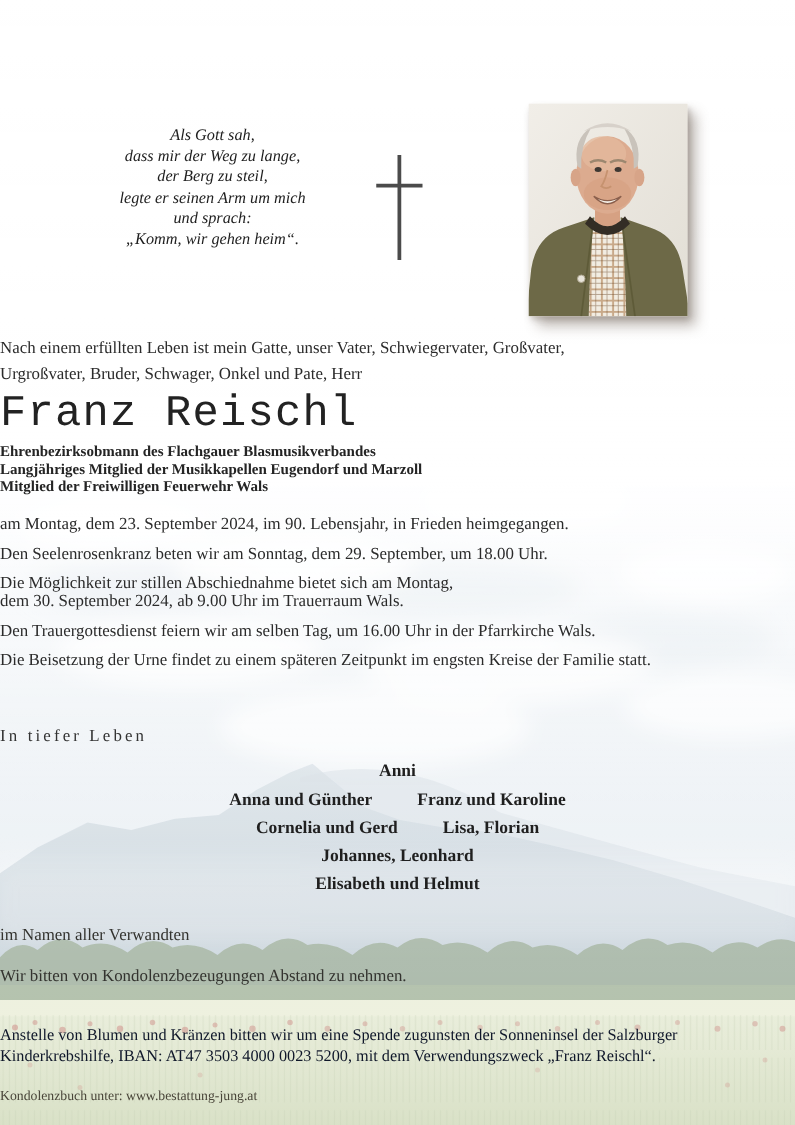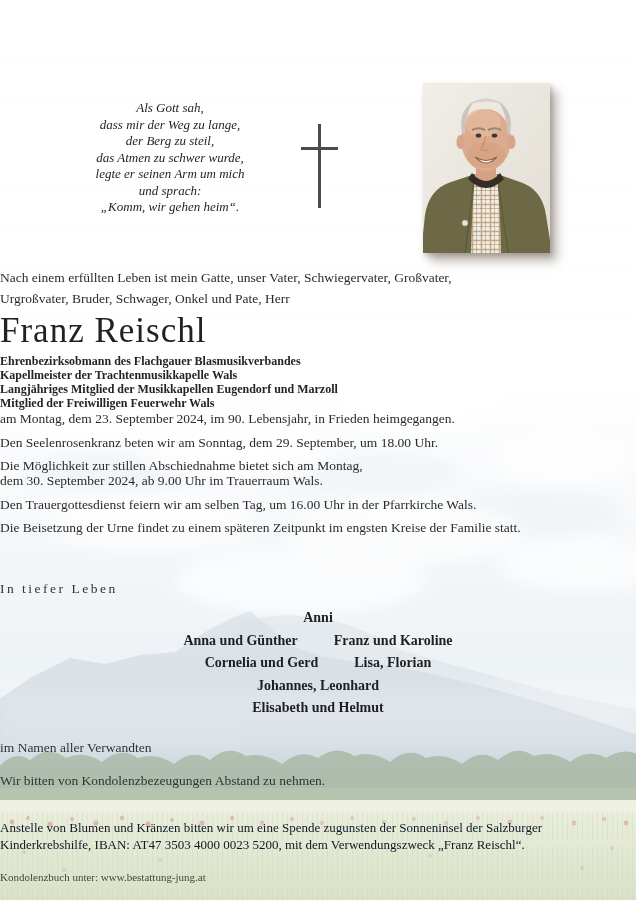--- a/index.html
+++ b/index.html
@@ -35,21 +35,21 @@
     box-shadow:7px 8px 10px rgba(110,98,86,.45), 2px 3px 5px rgba(110,98,86,.35);
     background:#efece6;
   }
   .photo svg{display:block;}
 
   .intro{top:267px;font-size:13.5px;line-height:21px;}
   .intro span{display:block;}
 
   .name{
     top:311px;font-size:35px;line-height:40px;
-    letter-spacing:1px;color:#222;font-weight:400;
+    letter-spacing:1px;color:#222;font-weight:400;font-family:Liberation Mono, monospace;
   }
 
   .titles{top:354px;font-size:12px;line-height:14px;font-weight:bold;color:#242424;}
   .titles span{display:block;}
 
   .anns{top:411px;font-size:13.5px;}
   .anns p{margin:0 0 8.5px 0;line-height:15px;white-space:pre-line;}
 
   .trauer{top:581px;font-size:13.5px;letter-spacing:2.5px;color:#333;}
 
@@ -166,21 +166,20 @@
         <circle cx="612" cy="848" r="2" opacity="0.3"></circle>
     </g>
 
     <rect width="636" height="900" fill="url(#fadeGrad)"></rect>
   </svg>
 
   <div class="layer poem">
     <span>Als Gott sah,</span>
     <span>dass mir der Weg zu lange,</span>
     <span>der Berg zu steil,</span>
-    <span>das Atmen zu schwer wurde,</span>
     <span>legte er seinen Arm um mich</span>
     <span>und sprach:</span>
     <span>„Komm, wir gehen heim“.</span>
   </div>
 
   <div class="layer cross">
     <div class="v"></div>
     <div class="h"></div>
   </div>
 
@@ -236,21 +235,20 @@
 
   <div class="layer center intro">
     <span>Nach einem erfüllten Leben ist mein Gatte, unser Vater, Schwiegervater, Großvater,</span>
     <span>Urgroßvater, Bruder, Schwager, Onkel und Pate, Herr</span>
   </div>
 
   <div class="layer center name">Franz Reischl</div>
 
   <div class="layer center titles">
     <span>Ehrenbezirksobmann des Flachgauer Blasmusikverbandes</span>
-    <span>Kapellmeister der Trachtenmusikkapelle Wals</span>
     <span>Langjähriges Mitglied der Musikkapellen Eugendorf und Marzoll</span>
     <span>Mitglied der Freiwilligen Feuerwehr Wals</span>
   </div>
 
   <div class="layer center anns">
     <p>am Montag, dem 23. September 2024, im 90. Lebensjahr, in Frieden heimgegangen.</p>
     <p>Den Seelenrosenkranz beten wir am Sonntag, dem 29. September, um 18.00 Uhr.</p>
     <p>Die Möglichkeit zur stillen Abschiednahme bietet sich am Montag,
 dem 30. September 2024, ab 9.00 Uhr im Trauerraum Wals.</p>
     <p>Den Trauergottesdienst feiern wir am selben Tag, um 16.00 Uhr in der Pfarrkirche Wals.</p>

